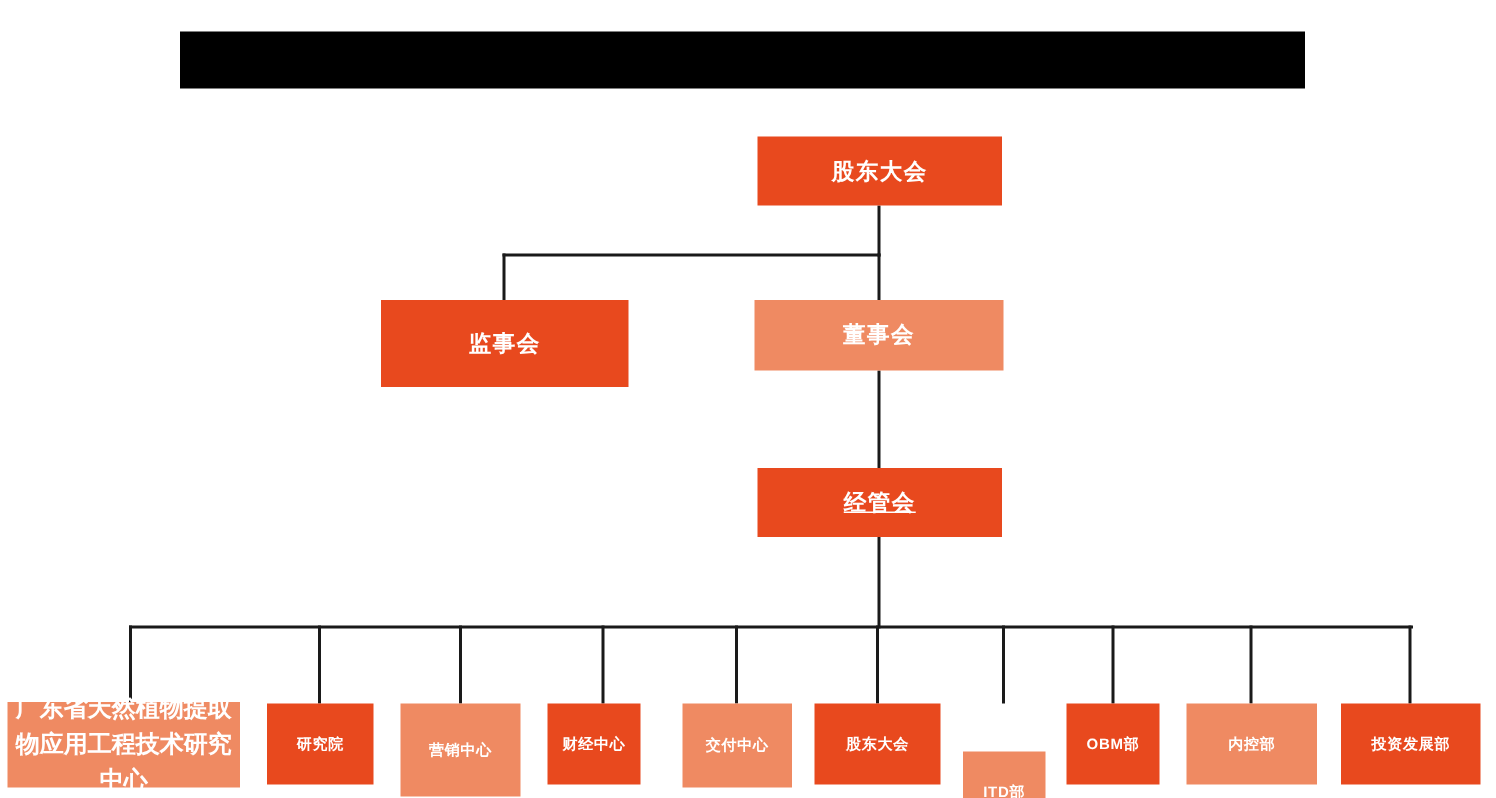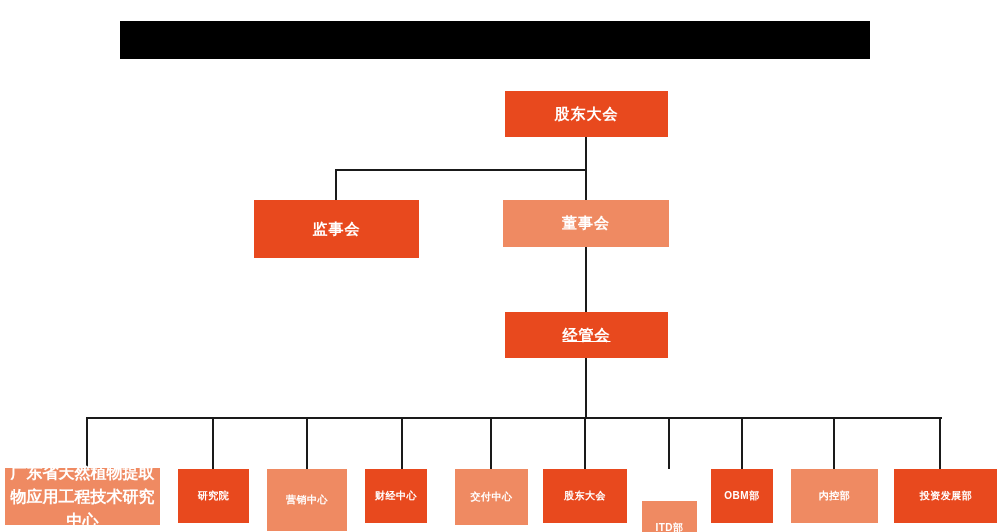--- a/index.html
+++ b/index.html
@@ -32,21 +32,21 @@
 
   #d0{left:5px;  top:468px;width:155px;height:57px;}
   #d1{left:178px;top:469px;width:71px; height:54px;}
   #d2{left:267px;top:469px;width:80px; height:62px;}
   #d3{left:365px;top:469px;width:62px; height:54px;}
   #d4{left:455px;top:469px;width:73px; height:56px;}
   #d5{left:543px;top:469px;width:84px; height:54px;}
   #d6{left:642px;top:469px;width:55px; height:54px;margin-top:32px;}
   #d7{left:711px;top:469px;width:62px; height:54px;}
   #d8{left:791px;top:469px;width:87px; height:54px;}
-  #d9{left:894px;top:469px;width:104px; height:54px;}
+  #d9{left:894px;top:469px;width:93px; height:54px;}
 </style>
 </head>
 <body>
 
 <div class="canvas">
 
   <div class="redacted-bar"></div>
 
   <div class="line vline" style="left:585px;top:137px;height:34px;"></div>
   <div class="line hline" style="left:335px;top:169px;width:252px;"></div>

